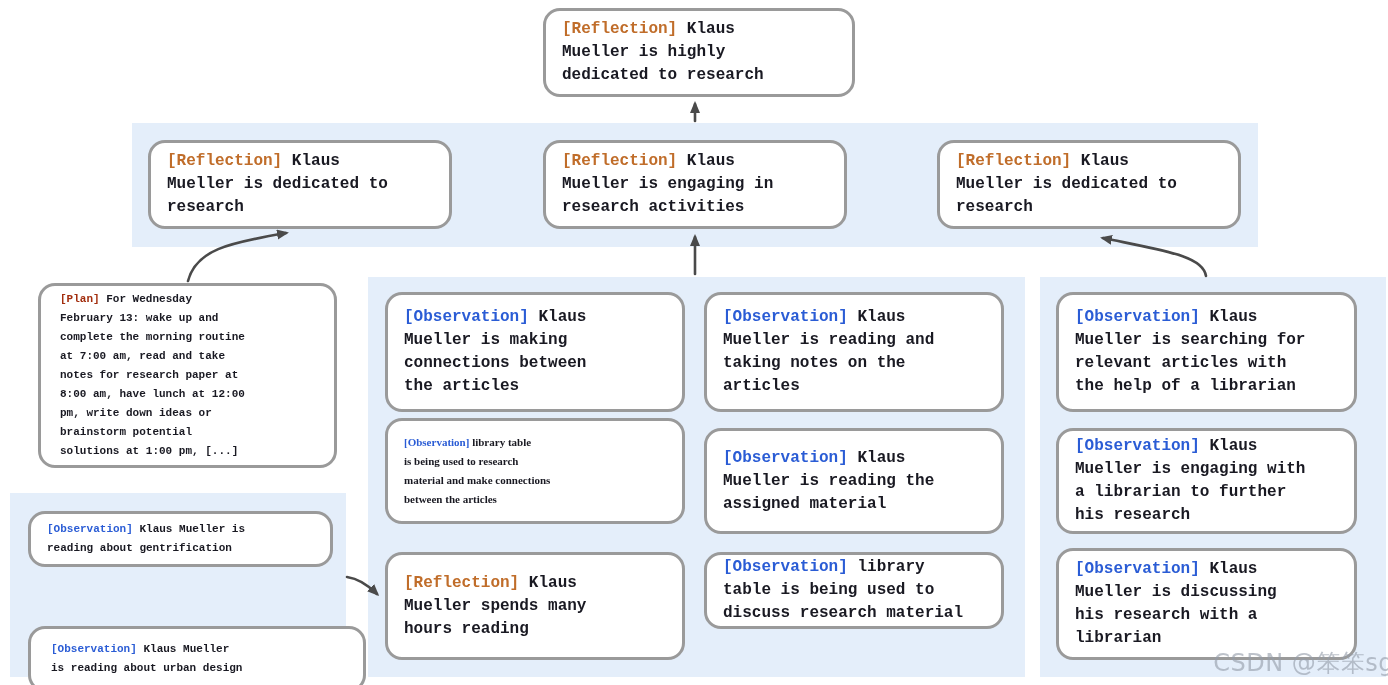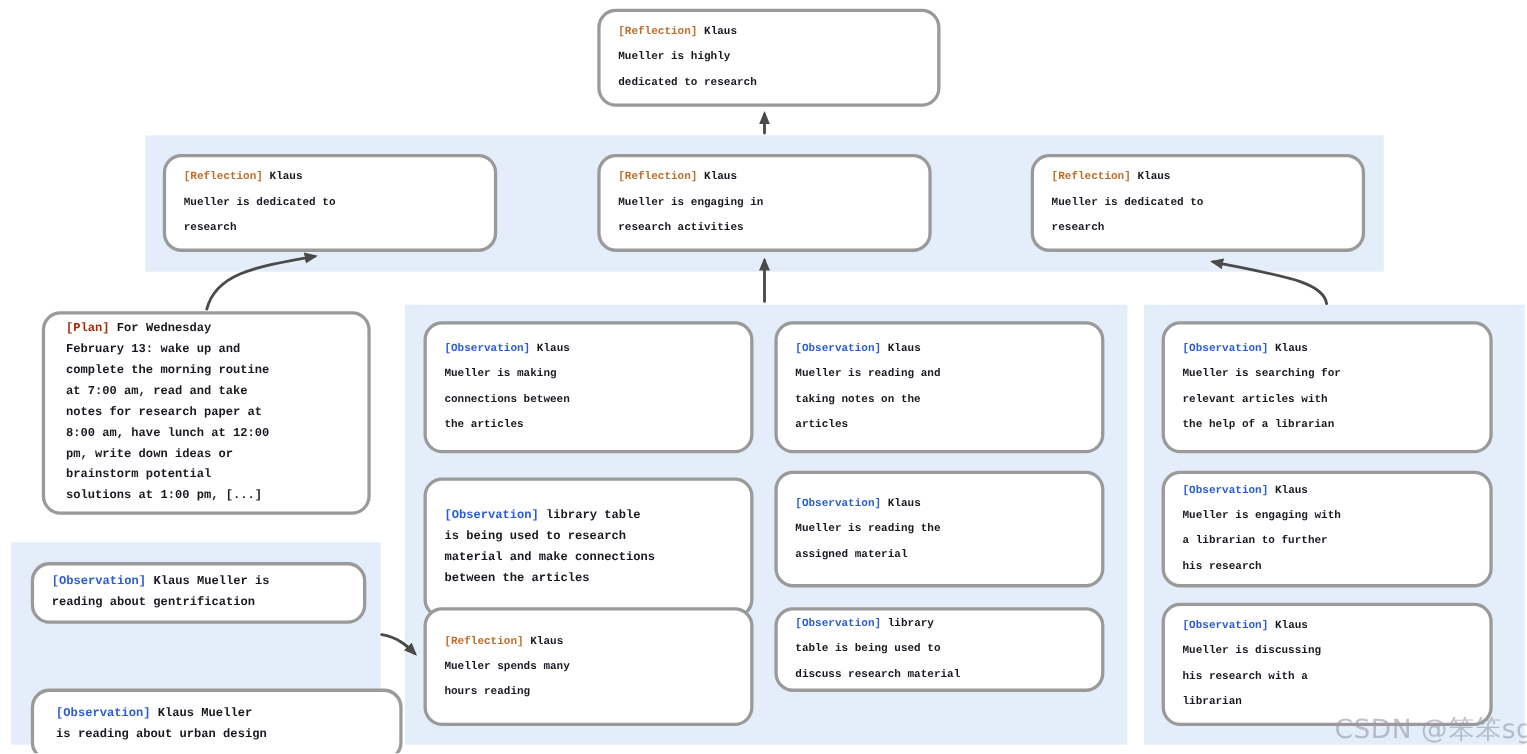--- a/index.html
+++ b/index.html
@@ -7,21 +7,21 @@
     position:relative;width:1388px;height:685px;background:#ffffff;overflow:hidden;
     font-family:"Liberation Mono","DejaVu Sans Mono",monospace;font-weight:bold;
   }
   .panel{position:absolute;background:var(--panel-blue,#e4eefa);}
   .node{
     position:absolute;background:#ffffff;
     border:3px solid var(--box-border,#9a9a9a);border-radius:17px;
     display:flex;align-items:center;box-sizing:border-box;
     padding:0 16px;color:var(--ink,#191922);
   }
-  .node .txt{white-space:pre-wrap;font-size:10px;line-height:23px;}
+  .node .txt{white-space:pre-wrap;font-size:16px;line-height:23px;}
   .node.small .txt{font-size:11px;line-height:19px;}
   .tag-reflection{color:var(--tag-reflection,#c06d2a);}
   .tag-observation{color:var(--tag-observation,#2a5cd5);}
   .tag-plan{color:var(--tag-plan,#a22d0d);}
   .arrows{position:absolute;left:0;top:0;z-index:5;pointer-events:none;}
   .arrows path{stroke:var(--arrow,#4a4a4a);stroke-width:2.6;fill:none;stroke-linecap:round;}
   .watermark{
     position:absolute;right:-6px;bottom:6px;z-index:9;
     font-family:"DejaVu Sans","Liberation Sans",sans-serif;font-weight:normal;
     font-size:24px;letter-spacing:.5px;color:rgba(148,156,170,.62);white-space:nowrap;
@@ -85,21 +85,21 @@
 Mueller is making
 connections between
 the articles</span></div>
   </div>
   <div class="node" style="left:704px;top:292px;width:300px;height:120px;">
     <div class="txt"><span class="tag-observation">[Observation]</span> <span>Klaus
 Mueller is reading and
 taking notes on the
 articles</span></div>
   </div>
-  <div class="node small" style="left:385px;top:434px;width:300px;height:128px;">
+  <div class="node small" style="left:385px;top:418px;width:300px;height:106px;font-family:Liberation Serif, serif;">
     <div class="txt"><span class="tag-observation">[Observation]</span> <span>library table
 is being used to research
 material and make connections
 between the articles</span></div>
   </div>
   <div class="node" style="left:704px;top:428px;width:300px;height:106px;">
     <div class="txt"><span class="tag-observation">[Observation]</span> <span>Klaus
 Mueller is reading the
 assigned material</span></div>
   </div>

